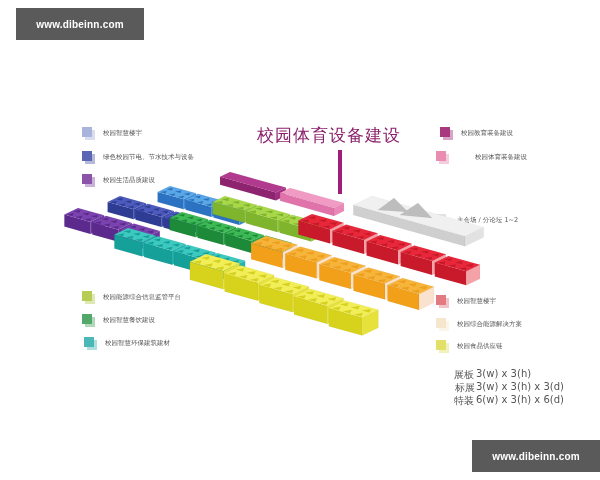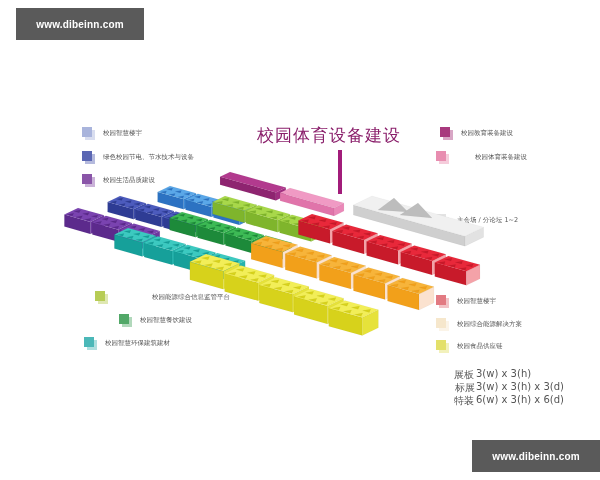--- a/index.html
+++ b/index.html
@@ -57,28 +57,28 @@
     </span>
   <span class="legend-label">绿色校园节电、节水技术与设备</span>
 </div>
 <div class="legend-item" style="left:82px; top:173px;">
   <span class="swatch">
       <span class="back" style="background: rgb(138, 85, 168);"></span>
       <span class="front" style="background: rgb(138, 85, 168);"></span>
     </span>
   <span class="legend-label">校园生活品质建设</span>
 </div>
-<div class="legend-item" style="left:95px; top:290px;gap:36px;">
+<div class="legend-item" style="left:82px; top:290px;">
   <span class="swatch">
       <span class="back" style="background: rgb(183, 204, 85);"></span>
       <span class="front" style="background: rgb(183, 204, 85);"></span>
     </span>
   <span class="legend-label">校园能源综合信息监管平台</span>
 </div>
-<div class="legend-item" style="left:82px; top:313px;margin-left:37px;">
+<div class="legend-item" style="left:82px; top:313px;">
   <span class="swatch">
       <span class="back" style="background: rgb(82, 168, 104);"></span>
       <span class="front" style="background: rgb(82, 168, 104);"></span>
     </span>
   <span class="legend-label">校园智慧餐饮建设</span>
 </div>
 <div class="legend-item" style="left:84px; top:336px;">
   <span class="swatch">
       <span class="back" style="background: rgb(75, 184, 184);"></span>
       <span class="front" style="background: rgb(75, 184, 184);"></span>

